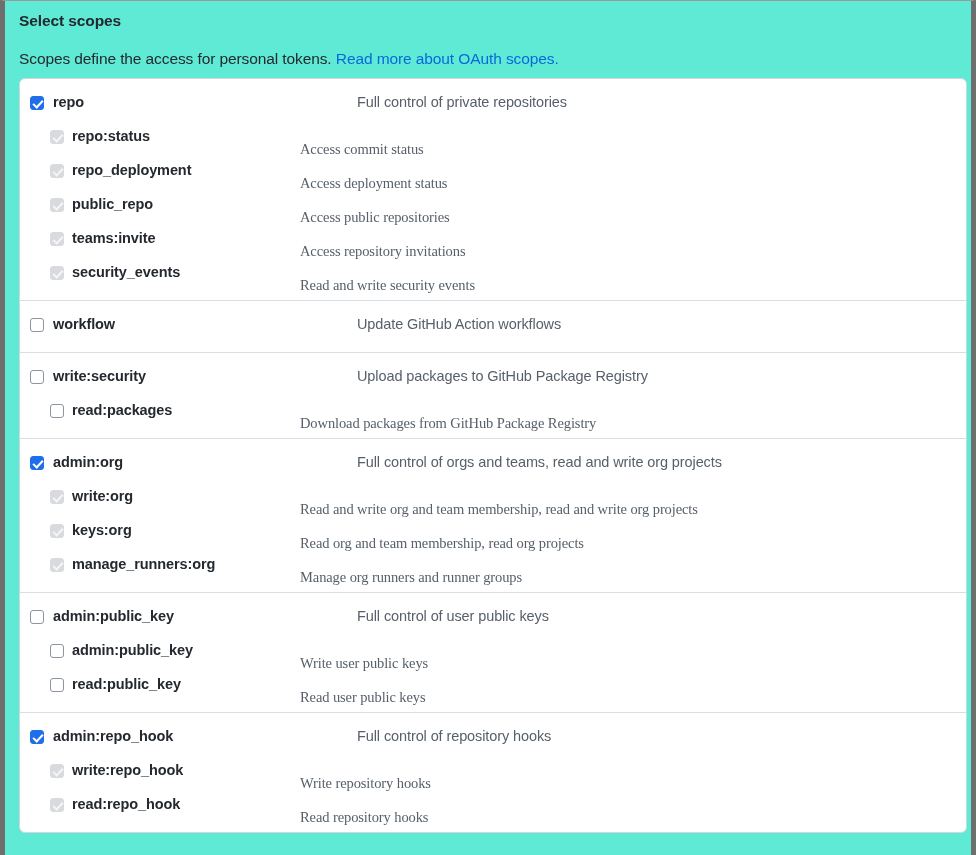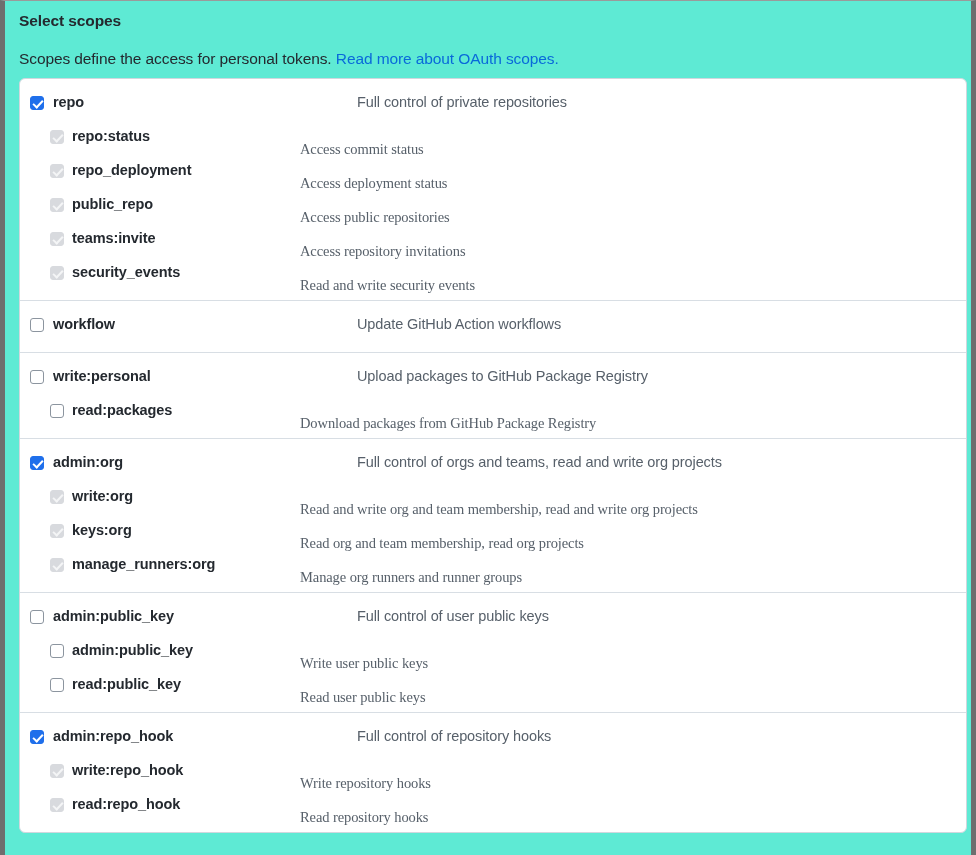--- a/index.html
+++ b/index.html
@@ -242,21 +242,21 @@
             </div>
             <span class="name">workflow</span>
             <span class="desc">Update GitHub Action workflows</span>
           </div>
         </div>
         <div class="group">
           <div class="row lvl-0">
             <div class="cb-cell">
               <span class="cb unchecked"></span>
             </div>
-            <span class="name">write:personal</span>
+            <span class="name">write:security</span>
             <span class="desc">Upload packages to GitHub Package Registry</span>
           </div>
           <div class="row lvl-1">
             <div class="cb-cell">
               <span class="cb unchecked"></span>
             </div>
             <span class="name">read:packages</span>
             <span class="desc">Download packages from GitHub Package Registry</span>
           </div>
         </div>

